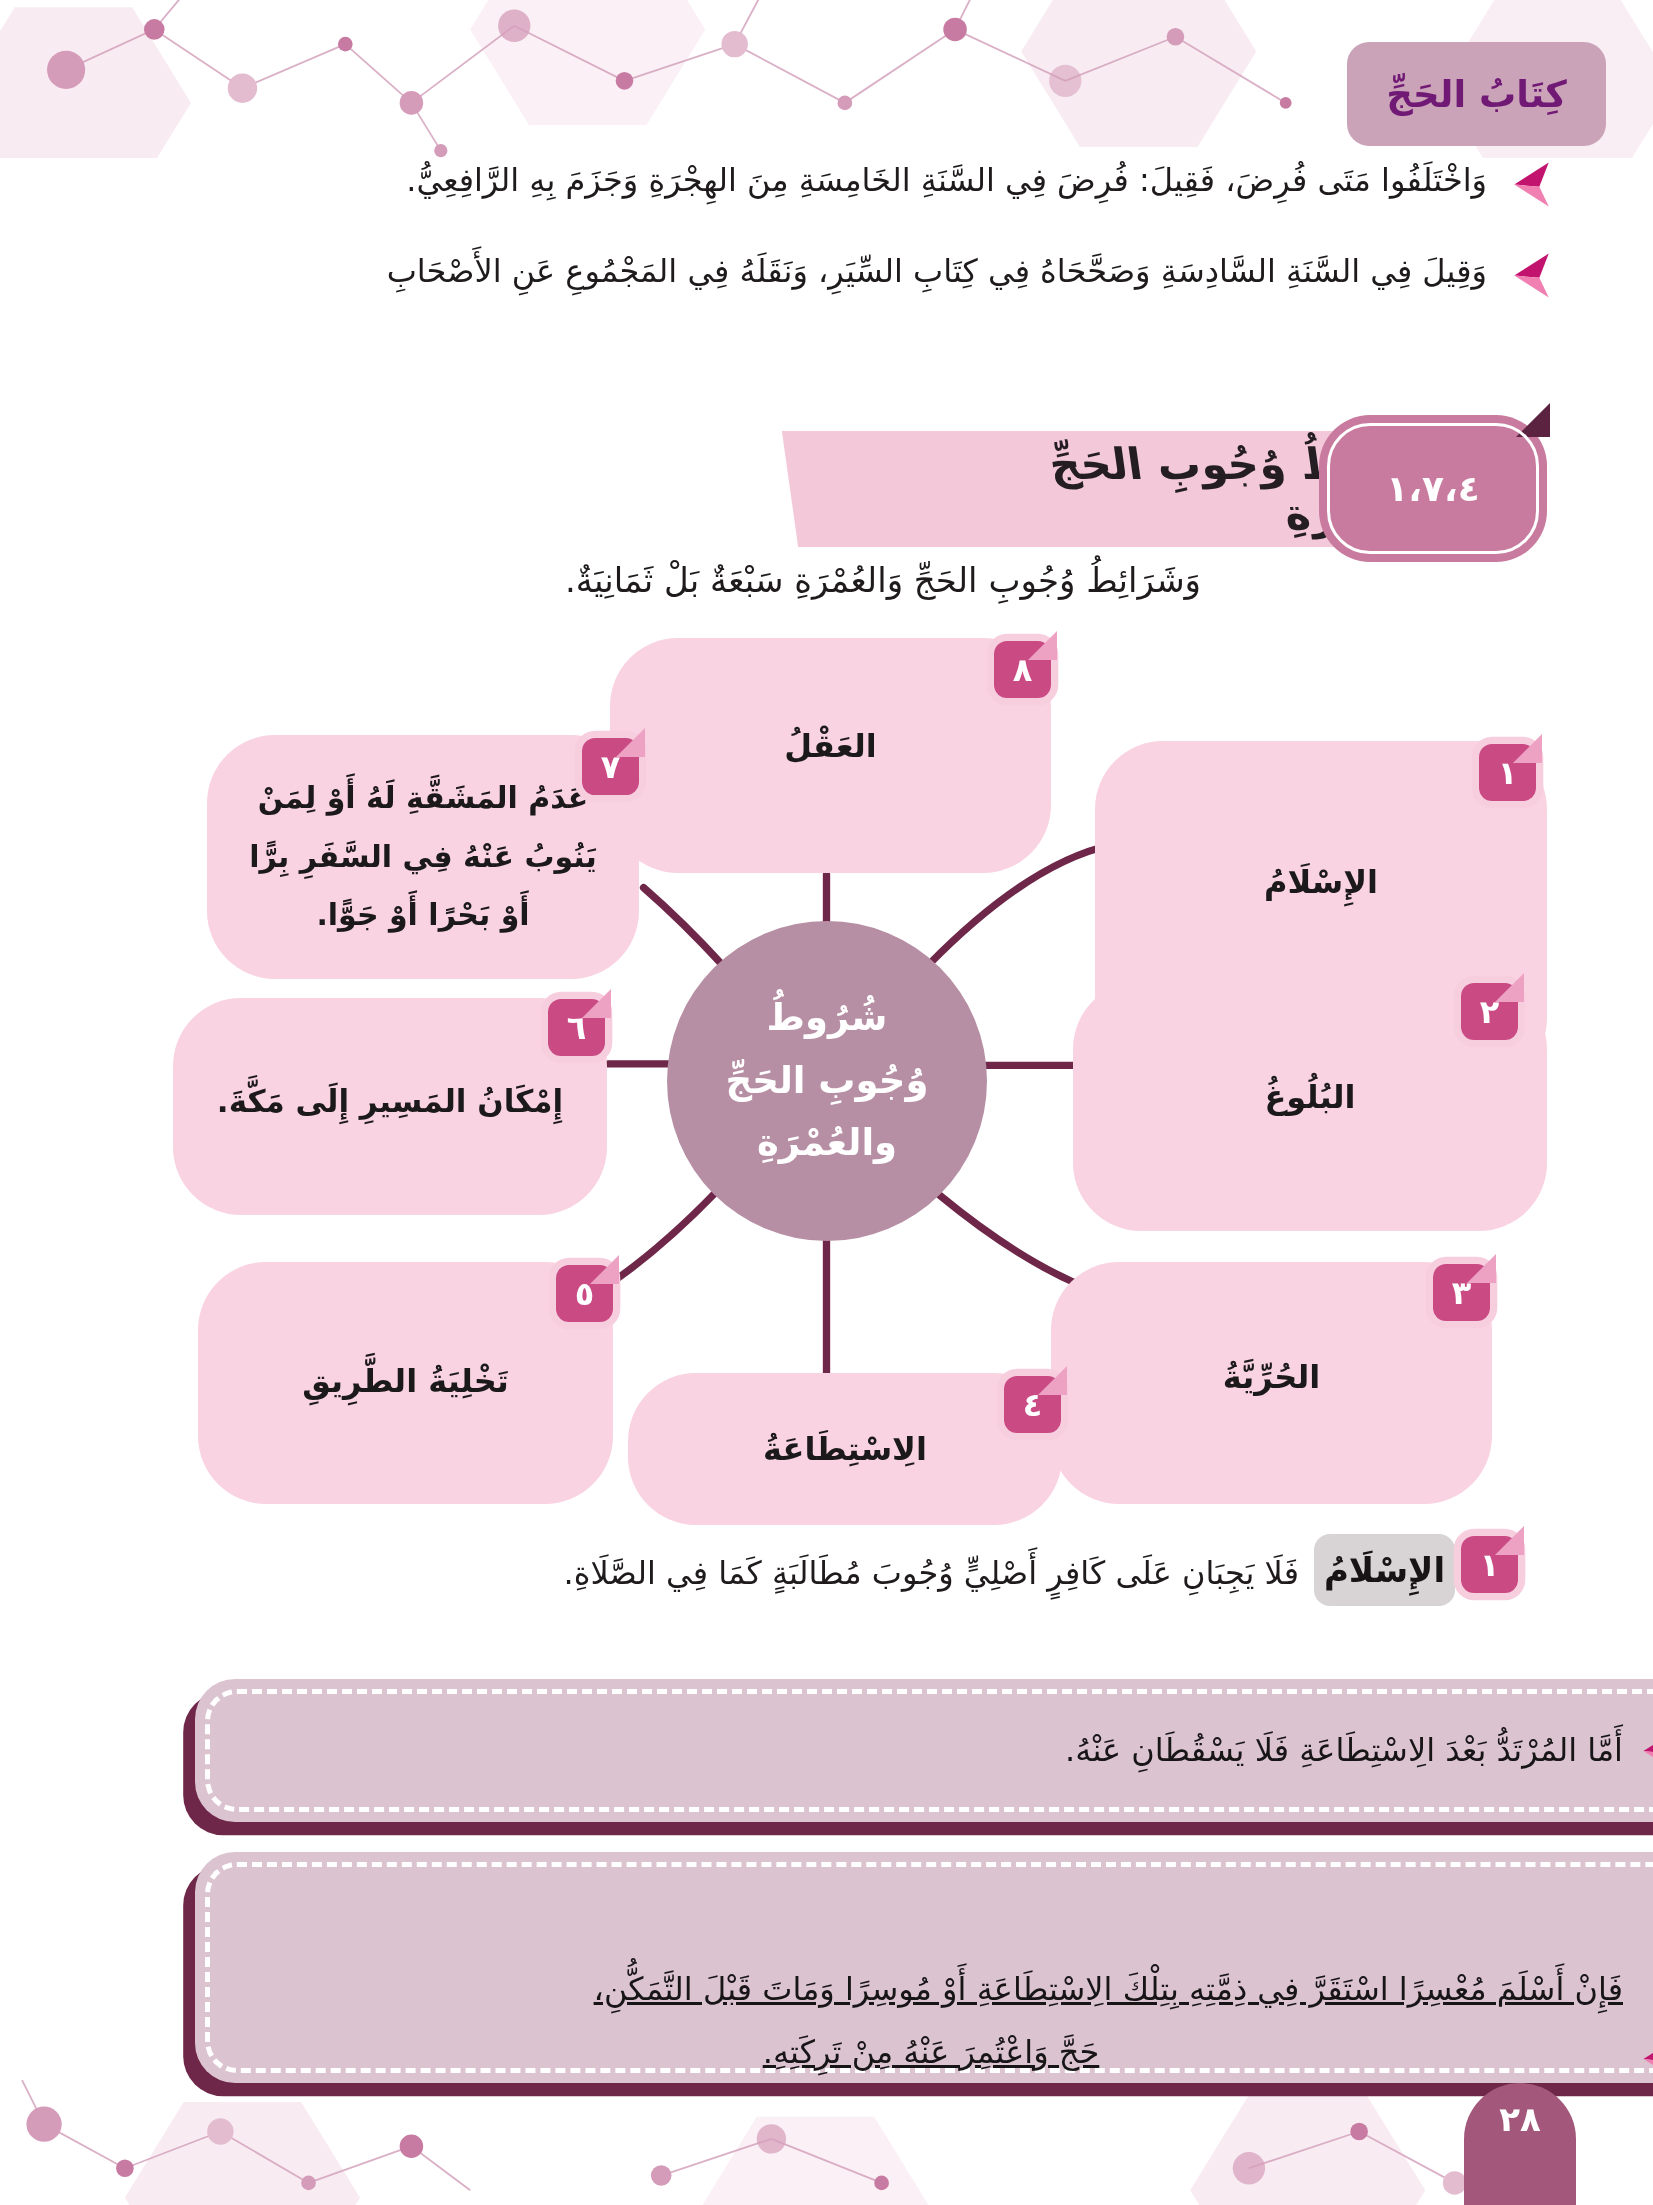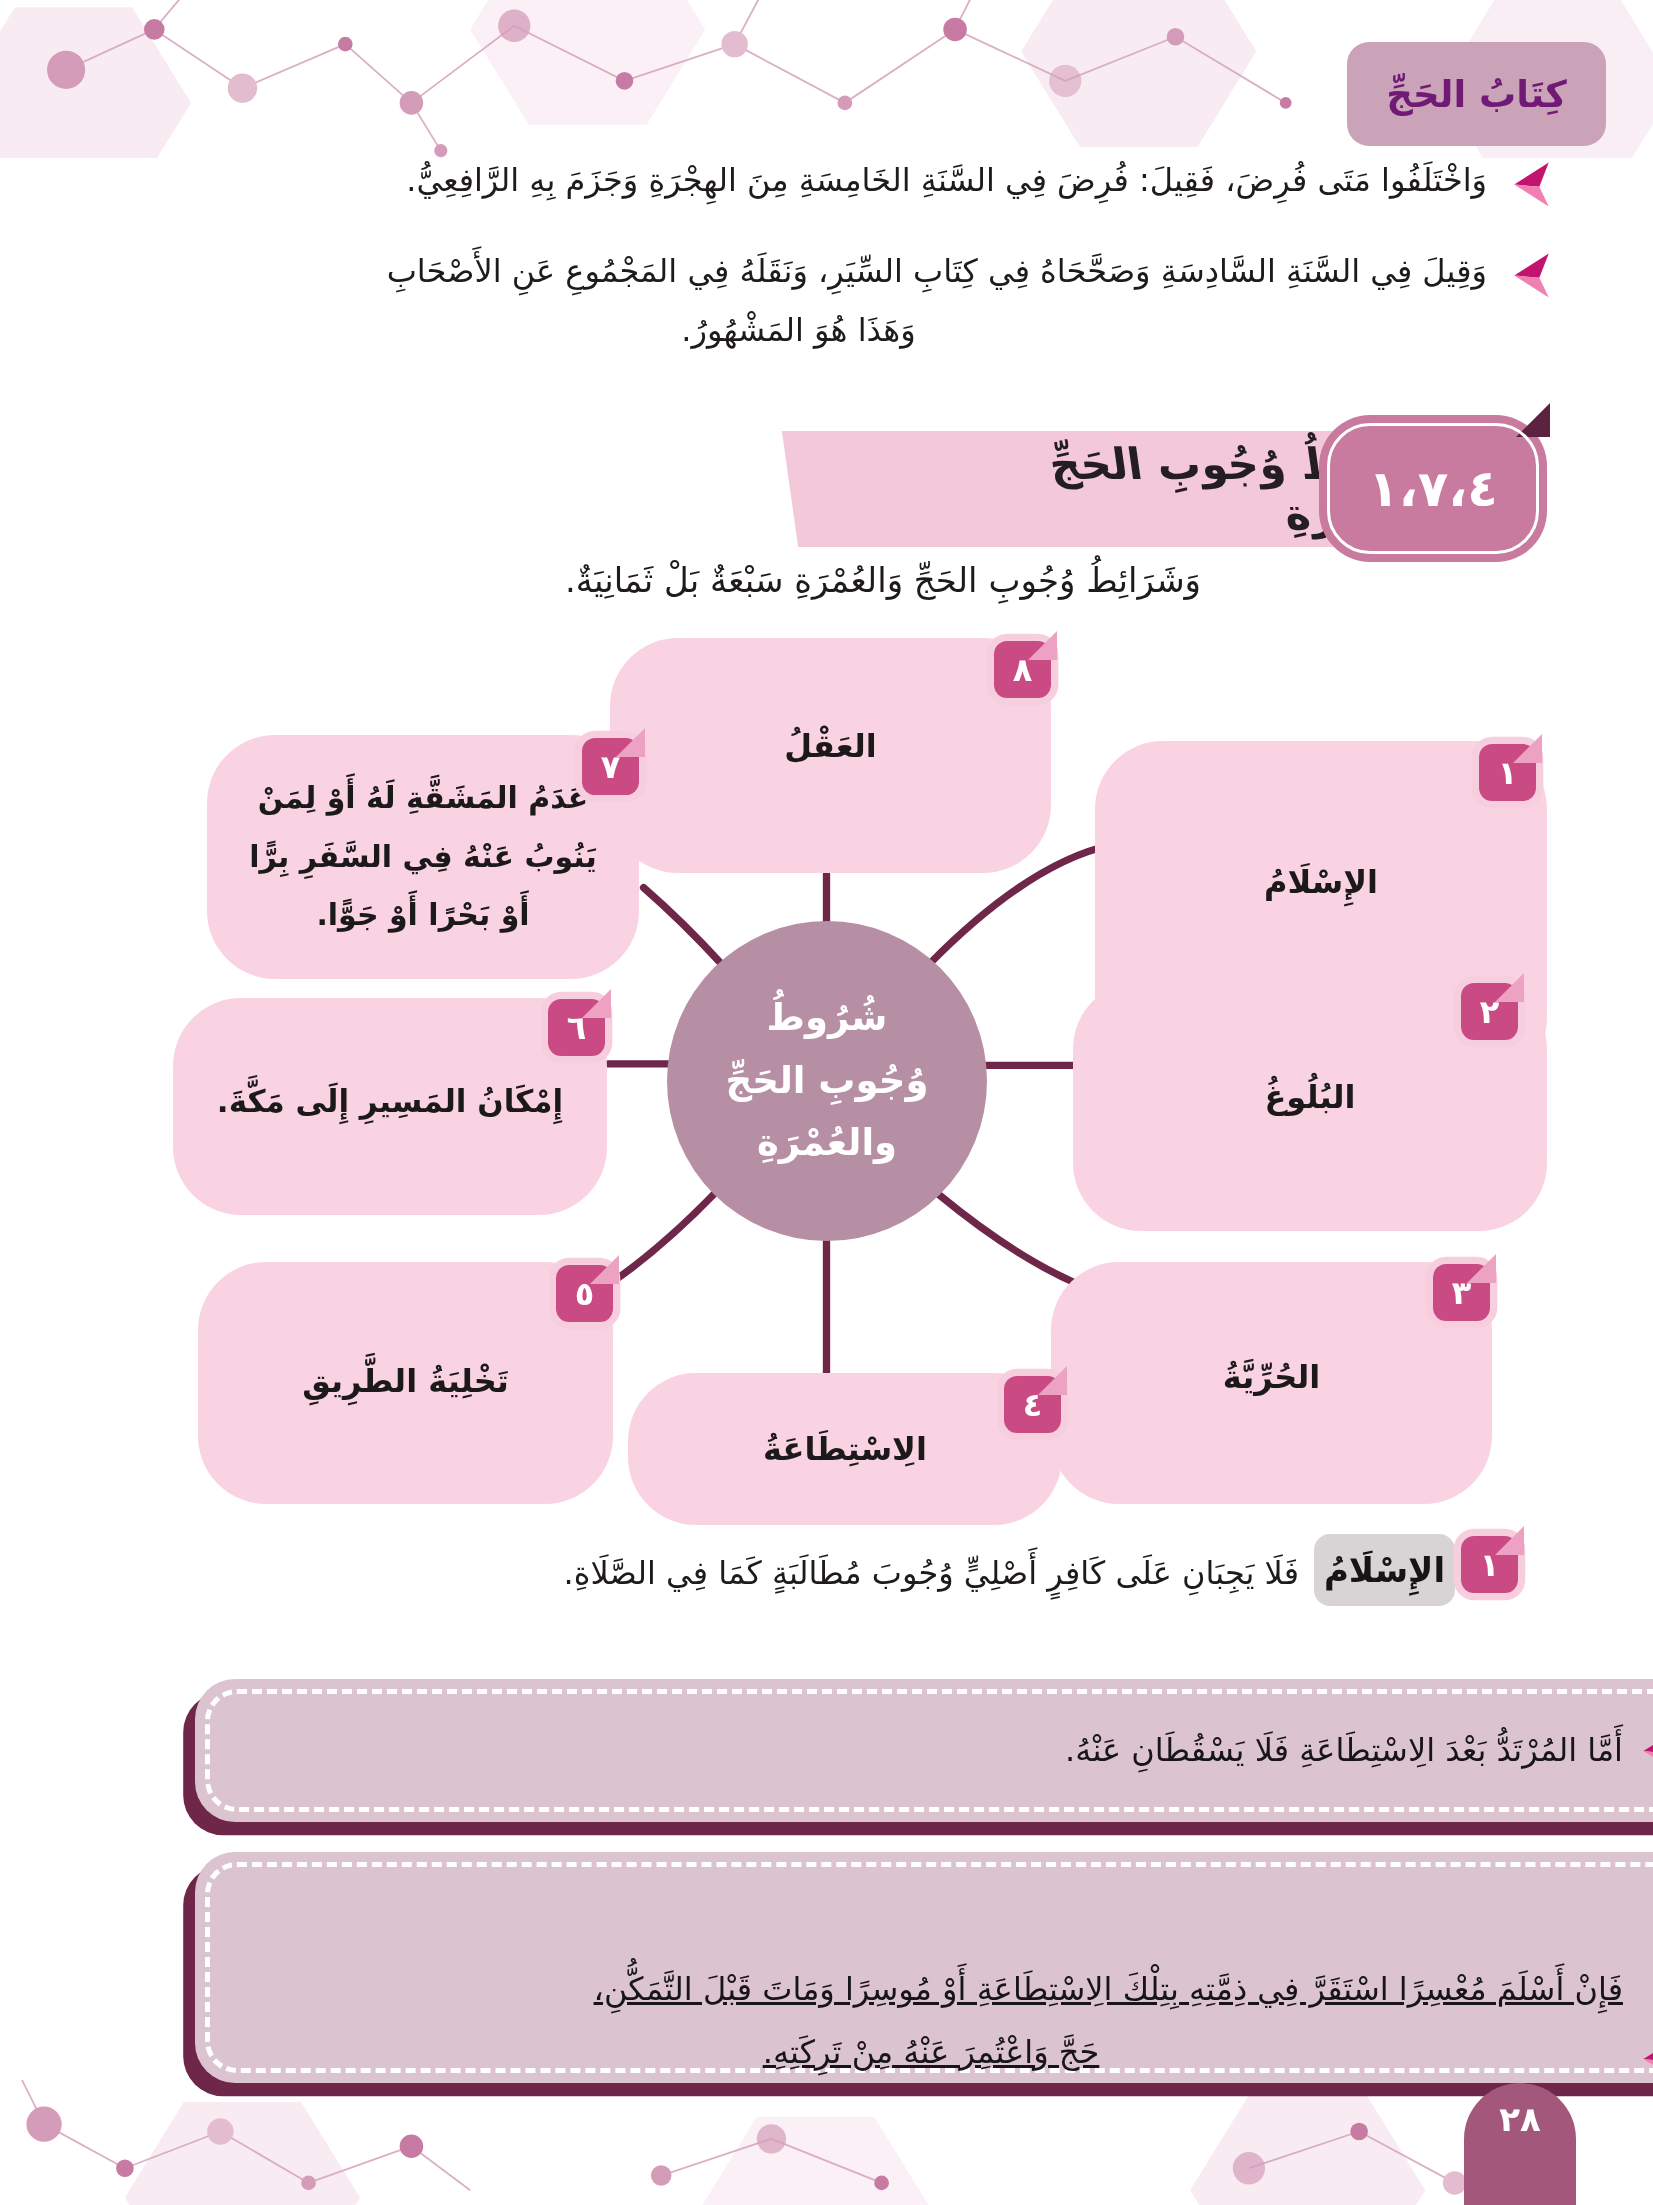--- a/index.html
+++ b/index.html
@@ -17,21 +17,21 @@
   .para .ptxt{display:block;padding-right:63px;}
   .marker{position:absolute;right:0;top:10.3px;width:37px;height:47px;}
   .center-line{text-align:center;padding-right:0;}
 
   
   .banner-bar{position:absolute;left:790px;top:431px;width:654px;height:116px;background:#f3c9da;
     transform:skewX(8deg);display:flex;align-items:center;justify-content:center;
     font-size:43px;font-weight:bold;color:#241d22;z-index:1;padding-left:110px;box-sizing:border-box;}
   .banner-badge{position:absolute;left:1319px;top:415px;width:228px;height:147px;background:#c87b9e;
     border-radius:51px;display:flex;align-items:center;justify-content:center;z-index:2;
-    font-size:50px;font-weight:bold;color:#ffffff;}
+    font-size:36px;font-weight:bold;color:#ffffff;}
   .banner-badge::after{content:"";position:absolute;inset:8px;border:3.7px solid #ffffff;border-radius:43px;}
   .banner-badge::before{content:"";position:absolute;top:-11.8px;right:-2.9px;width:0;height:0;
     border-bottom:34px solid #5b2340;border-left:34px solid transparent;}
 
   .intro-line{position:absolute;right:107px;left:220px;top:560px;font-size:34px;text-align:center;}
 
   
   .bubble{position:absolute;background:#f9d3e1;border-radius:68px;display:flex;align-items:center;
     justify-content:center;text-align:center;font-size:32px;font-weight:bold;color:#1c191b;
     padding:25px 29px;box-sizing:border-box;line-height:2.0;z-index:2;}
@@ -173,21 +173,20 @@
     </svg>
     <span class="ptxt">وَاخْتَلَفُوا مَتَى فُرِضَ، فَقِيلَ: فُرِضَ فِي السَّنَةِ الخَامِسَةِ مِنَ الهِجْرَةِ وَجَزَمَ بِهِ الرَّافِعِيُّ.</span>
   </div>
 
   <div class="para" style="top:242px;">
     <svg class="marker" viewBox="0 0 44 60">
       <polygon points="44,2 0,30 32,33" fill="#c2146e"></polygon>
       <polygon points="32,33 0,30 44,58" fill="#f07fb2"></polygon>
     </svg>
     <span class="ptxt">وَقِيلَ فِي السَّنَةِ السَّادِسَةِ وَصَحَّحَاهُ فِي كِتَابِ السِّيَرِ، وَنَقَلَهُ فِي المَجْمُوعِ عَنِ الأَصْحَابِ</span>
-    <span class="ptxt center-line">وَهَذَا هُوَ المَشْهُورُ.</span>
   </div>
 
   <div class="banner-bar">
     <span>شُرُوطُ وُجُوبِ الحَجِّ وَالعُمْرَةِ</span>
   </div>
   <div class="banner-badge">
     <span>١،٧،٤</span>
   </div>
 
   <div class="intro-line">وَشَرَائِطُ وُجُوبِ الحَجِّ وَالعُمْرَةِ سَبْعَةٌ بَلْ ثَمَانِيَةٌ.</div>

